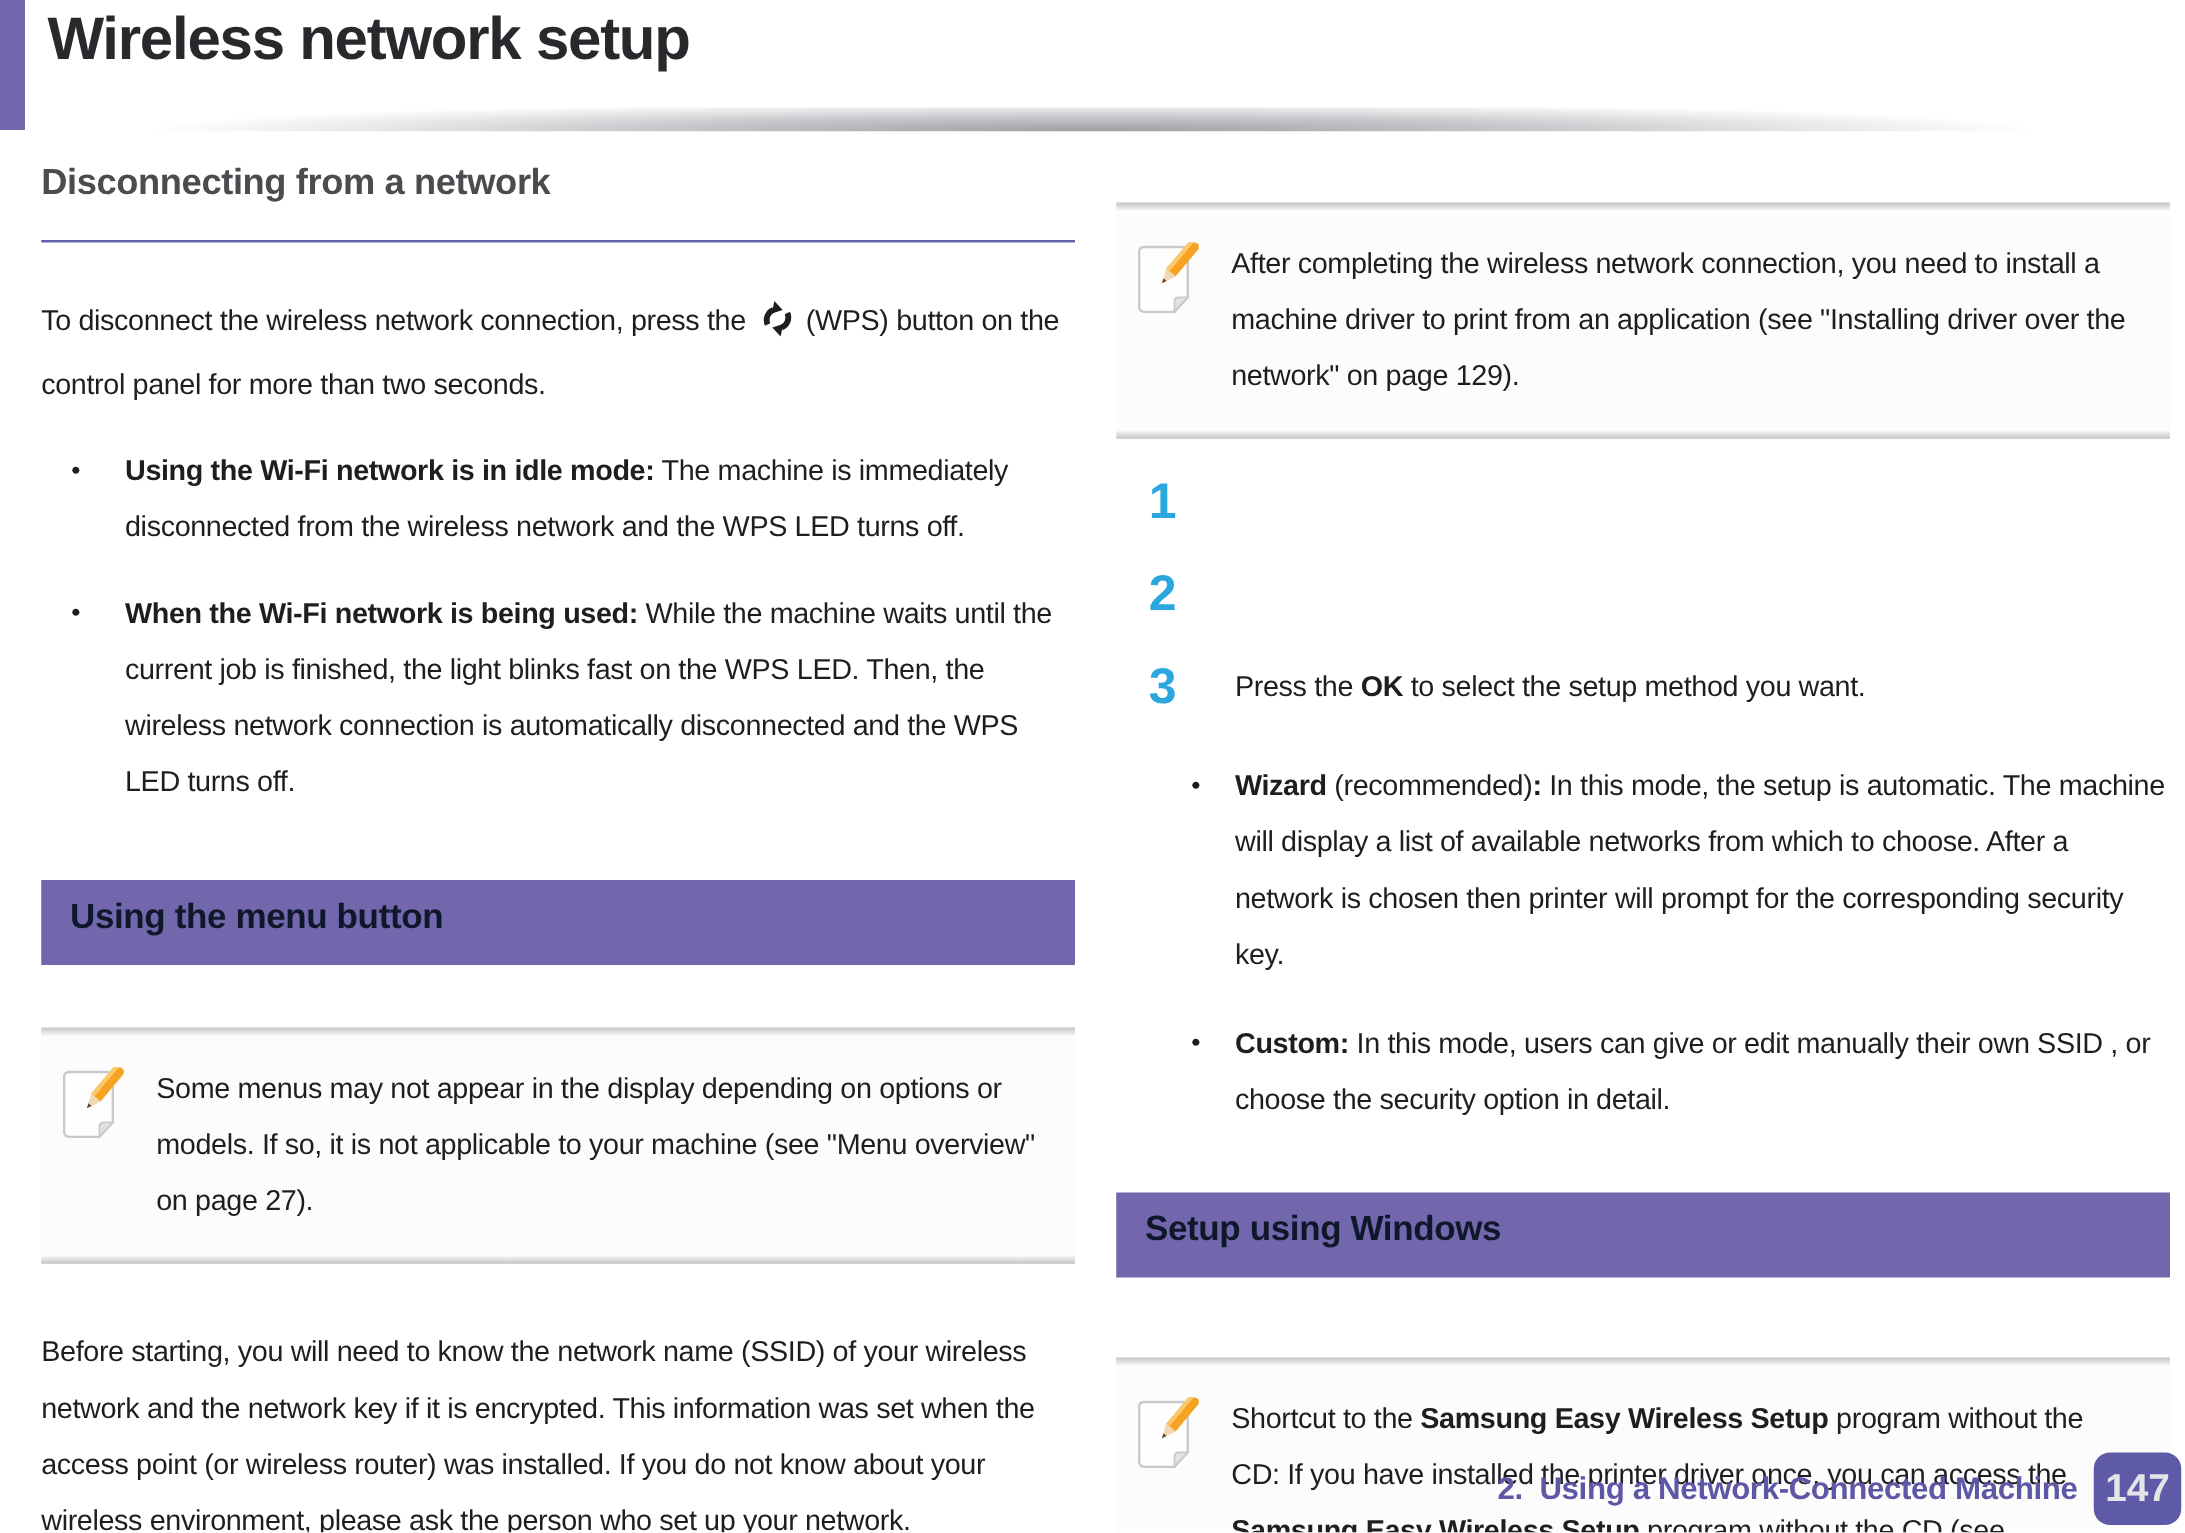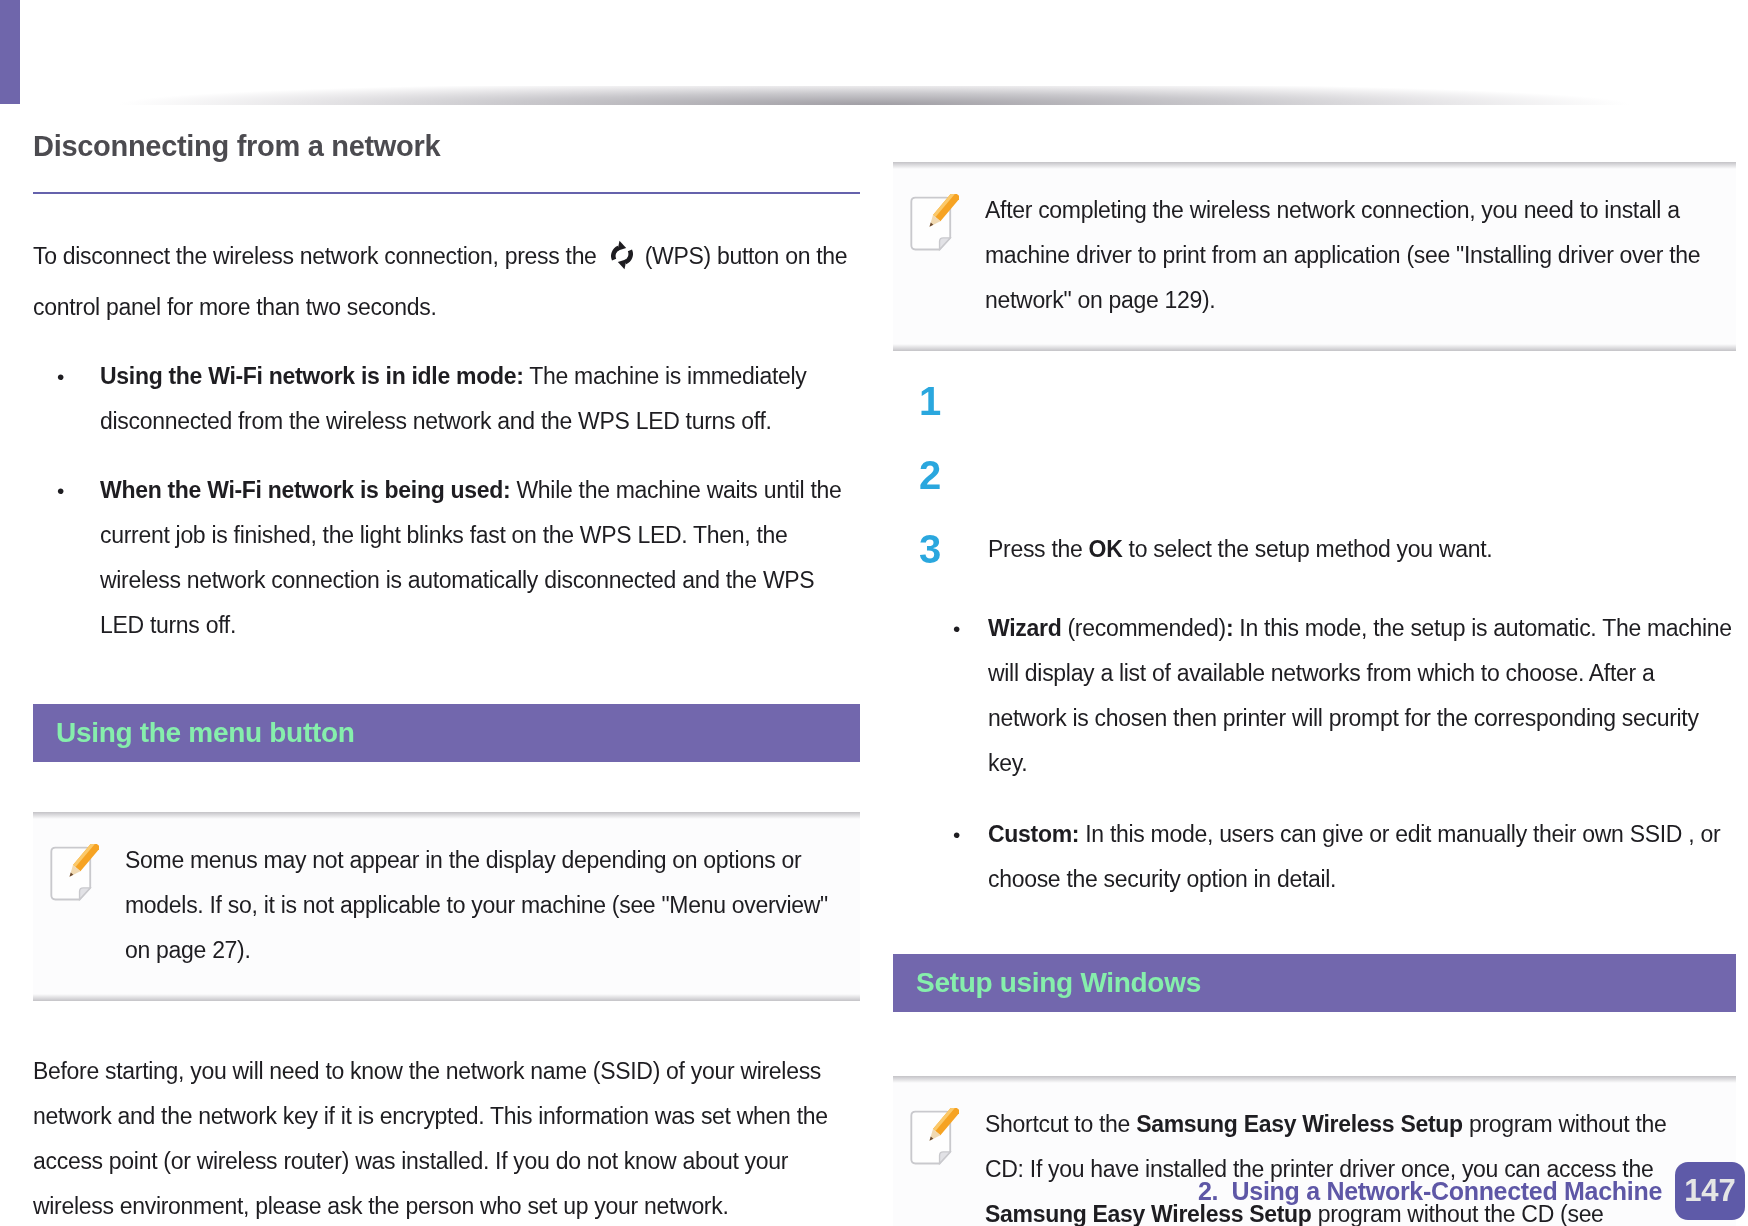--- a/index.html
+++ b/index.html
@@ -69,23 +69,23 @@
     content:"•";
     position:absolute;left:24px;top:0;
     font-size:21px;
   }
   .sub-bullets{margin-top:34px;}
   .sub-bullets li{padding-left:95px;margin-top:26px;}
   .sub-bullets li::before{left:60px;}
   
   .banner{
     margin-top:56px;
-    height:58px;line-height:58px;
+    height:68px;line-height:58px;
     background:#7267ad;
-    color:#86efac;
+    color:#0f172a;
     font-size:28px;font-weight:bold;
     letter-spacing:-0.3px;
     padding-left:23px;
   }
   
   .note{
     position:relative;
     margin-top:50px;
     background:#fcfcfd;
     display:flex;
@@ -135,20 +135,21 @@
     border-radius:13px;
     margin-right:3px;
   }
 </style>
 </head>
 <body>
 
 <div class="page">
 
   <div class="accent-bar"></div>
+  <h1 class="title">Wireless network setup</h1>
   <div class="header-band"></div>
 
   <div class="columns">
 
     <section class="col-left">
 
       <h2 class="section-title">Disconnecting from a network</h2>
 
       <p class="body intro">
         <span>To disconnect the wireless network connection, press the</span><span class="icon wps-wrap"><svg viewBox="0 0 36 36" width="30" height="30">

